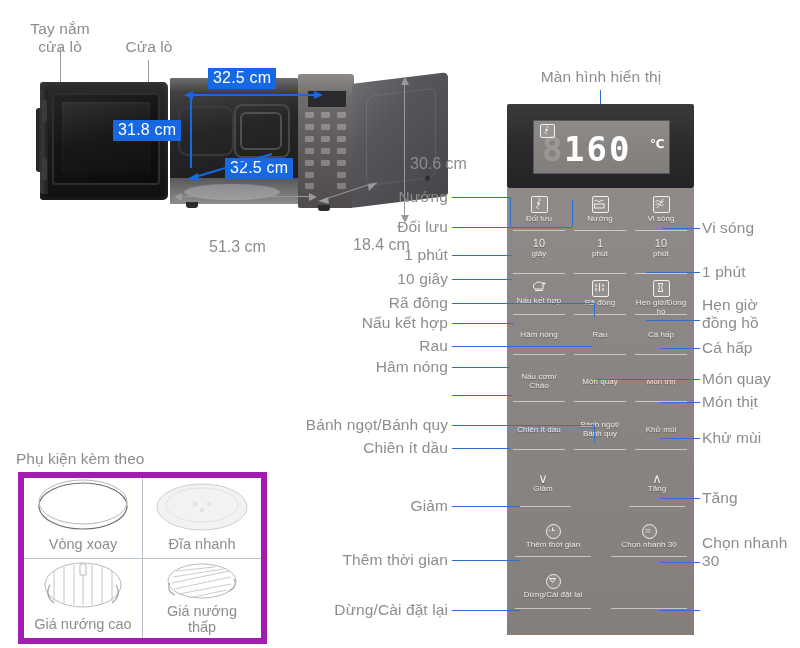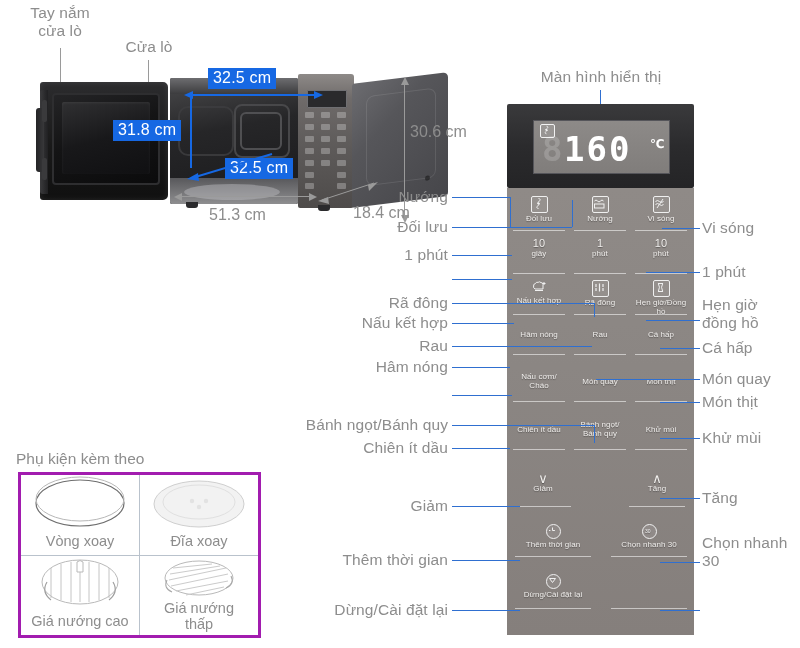--- a/index.html
+++ b/index.html
@@ -41,20 +41,21 @@
     font-size:16px;
     padding:1px 5px 2px 5px;
     white-space:nowrap;
     letter-spacing:0.2px;
   }
   .dimtxt{
     position:absolute;
     color:#8d8d8d;
     font-size:16px;
     white-space:nowrap;
+    margin-top:32px;
   }
   .arrowline{position:absolute;background:#9a9a9a;}
   .blueline{position:absolute;background:#1668e3;}
 
   
   .mw-wrap{position:absolute;left:18px;top:72px;width:420px;height:140px;}
 
   .door{
     position:absolute;left:22px;top:10px;width:128px;height:118px;
     background:linear-gradient(180deg,#2c2c2e 0%,#191919 55%,#101010 100%);
@@ -161,37 +162,37 @@
   .pbtn .ico.noborder{border:none;background:none;}
   .sep{position:absolute;height:1px;background:rgba(255,255,255,.55);}
   .chev{display:block;margin:0 auto 1px auto;font-size:13px;line-height:11px;color:#f2f0ee;}
   .circ{
     display:block;margin:0 auto 2px auto;width:13px;height:13px;border-radius:50%;
     border:1px solid #f0f0f0;background:rgba(255,255,255,.08);position:relative;
   }
 
   
   .acc-title{position:absolute;left:16px;top:450px;font-size:15.5px;color:#8d8d8d;}
-  .acc-box{position:absolute;left:18px;top:472px;width:237px;height:160px;border:3px solid #a21caf;}
+  .acc-box{position:absolute;left:18px;top:472px;width:237px;height:160px;border:6px solid #a21caf;}
   .acc-cell{position:absolute;box-sizing:border-box;}
   .acc-cell .cap{
     position:absolute;left:0;right:0;bottom:5px;text-align:center;
     font-size:14.5px;color:#8d8d8d;line-height:1.1;
   }
   .vline{position:absolute;background:#b9c2cc;width:1px;}
   .hline{position:absolute;background:#b9c2cc;height:1px;}
 
   svg{display:block;}
 </style>
 </head>
 <body>
 
 <div class="stage">
 
-  <div class="callout c" style="left:14px;top:4px;width:92px;">Tay nắm
+  <div class="callout c" style="left:14px;top:20px;width:92px;">Tay nắm
 cửa lò</div>
   <div class="lead v gray" style="left:60px;top:48px;height:50px;"></div>
 
   <div class="callout c" style="left:108px;top:38px;width:82px;">Cửa lò</div>
   <div class="lead v gray" style="left:148px;top:60px;height:42px;"></div>
 
   <div class="mw-wrap">
 
     <div class="door">
       <div class="door-edge"></div>
@@ -463,20 +464,21 @@
   <div class="lead h" style="left:510px;top:227px;width:62px;"></div>
   <div class="lead v" style="left:572px;top:200px;height:27px;"></div>
 
   <div class="callout r" style="left:330px;top:218px;width:118px;">Đối lưu</div>
   <div class="lead h" style="left:452px;top:227px;width:58px;"></div>
 
   <div class="callout r" style="left:330px;top:246px;width:118px;">1 phút</div>
   <div class="lead h" style="left:452px;top:255px;width:60px;"></div>
   <div class="lead v" style="left:512px;top:255px;height:0px;"></div>
 
+  <div class="callout r" style="left:330px;top:270px;width:118px;">10 giây</div>
   <div class="lead h" style="left:452px;top:279px;width:60px;"></div>
 
   <div class="callout r" style="left:330px;top:294px;width:118px;">Rã đông</div>
   <div class="lead h" style="left:452px;top:303px;width:142px;"></div>
   <div class="lead v" style="left:594px;top:303px;height:14px;"></div>
 
   <div class="callout r" style="left:322px;top:314px;width:126px;">Nấu kết hợp</div>
   <div class="lead h" style="left:452px;top:323px;width:62px;"></div>
 
   <div class="callout r" style="left:330px;top:337px;width:118px;">Rau</div>
@@ -548,21 +550,21 @@
     </div>
 
     <div class="acc-cell" style="left:119px;top:0;width:118px;height:80px;">
       <svg width="118" height="58" viewBox="0 0 118 58">
         <ellipse cx="59" cy="29" rx="45" ry="23" fill="#f2f2f2" stroke="#cfcfcf" stroke-width="1"></ellipse>
         <ellipse cx="59" cy="27" rx="36" ry="17" fill="none" stroke="#e0e0e0" stroke-width="1"></ellipse>
         <circle cx="52" cy="26" r="2.2" fill="#e2e2e2"></circle>
         <circle cx="66" cy="26" r="2.2" fill="#e2e2e2"></circle>
         <circle cx="59" cy="32" r="2.2" fill="#e2e2e2"></circle>
       </svg>
-      <span class="cap">Đĩa xoay</span>
+      <span class="cap">Đĩa nhanh</span>
     </div>
 
     <div class="acc-cell" style="left:0;top:81px;width:118px;height:79px;">
       <svg width="118" height="58" viewBox="0 0 118 58">
         <ellipse cx="59" cy="26" rx="38" ry="22" fill="none" stroke="#b9b9b9" stroke-width="1"></ellipse>
         <path d="M30 12 v30 M40 8 v36 M50 6 v40 M59 5 v41 M68 6 v40 M78 8 v36 M88 12 v30" stroke="#c4c4c4" stroke-width="1" fill="none"></path>
         <path d="M26 26 q-6 10 4 18 M92 26 q6 10 -4 18" stroke="#9f9f9f" stroke-width="1.2" fill="none"></path>
         <path d="M56 6 q3 -3 6 0 v10 h-6 z" fill="#fff" stroke="#b9b9b9" stroke-width="1"></path>
       </svg>
       <span class="cap">Giá nướng cao</span>

